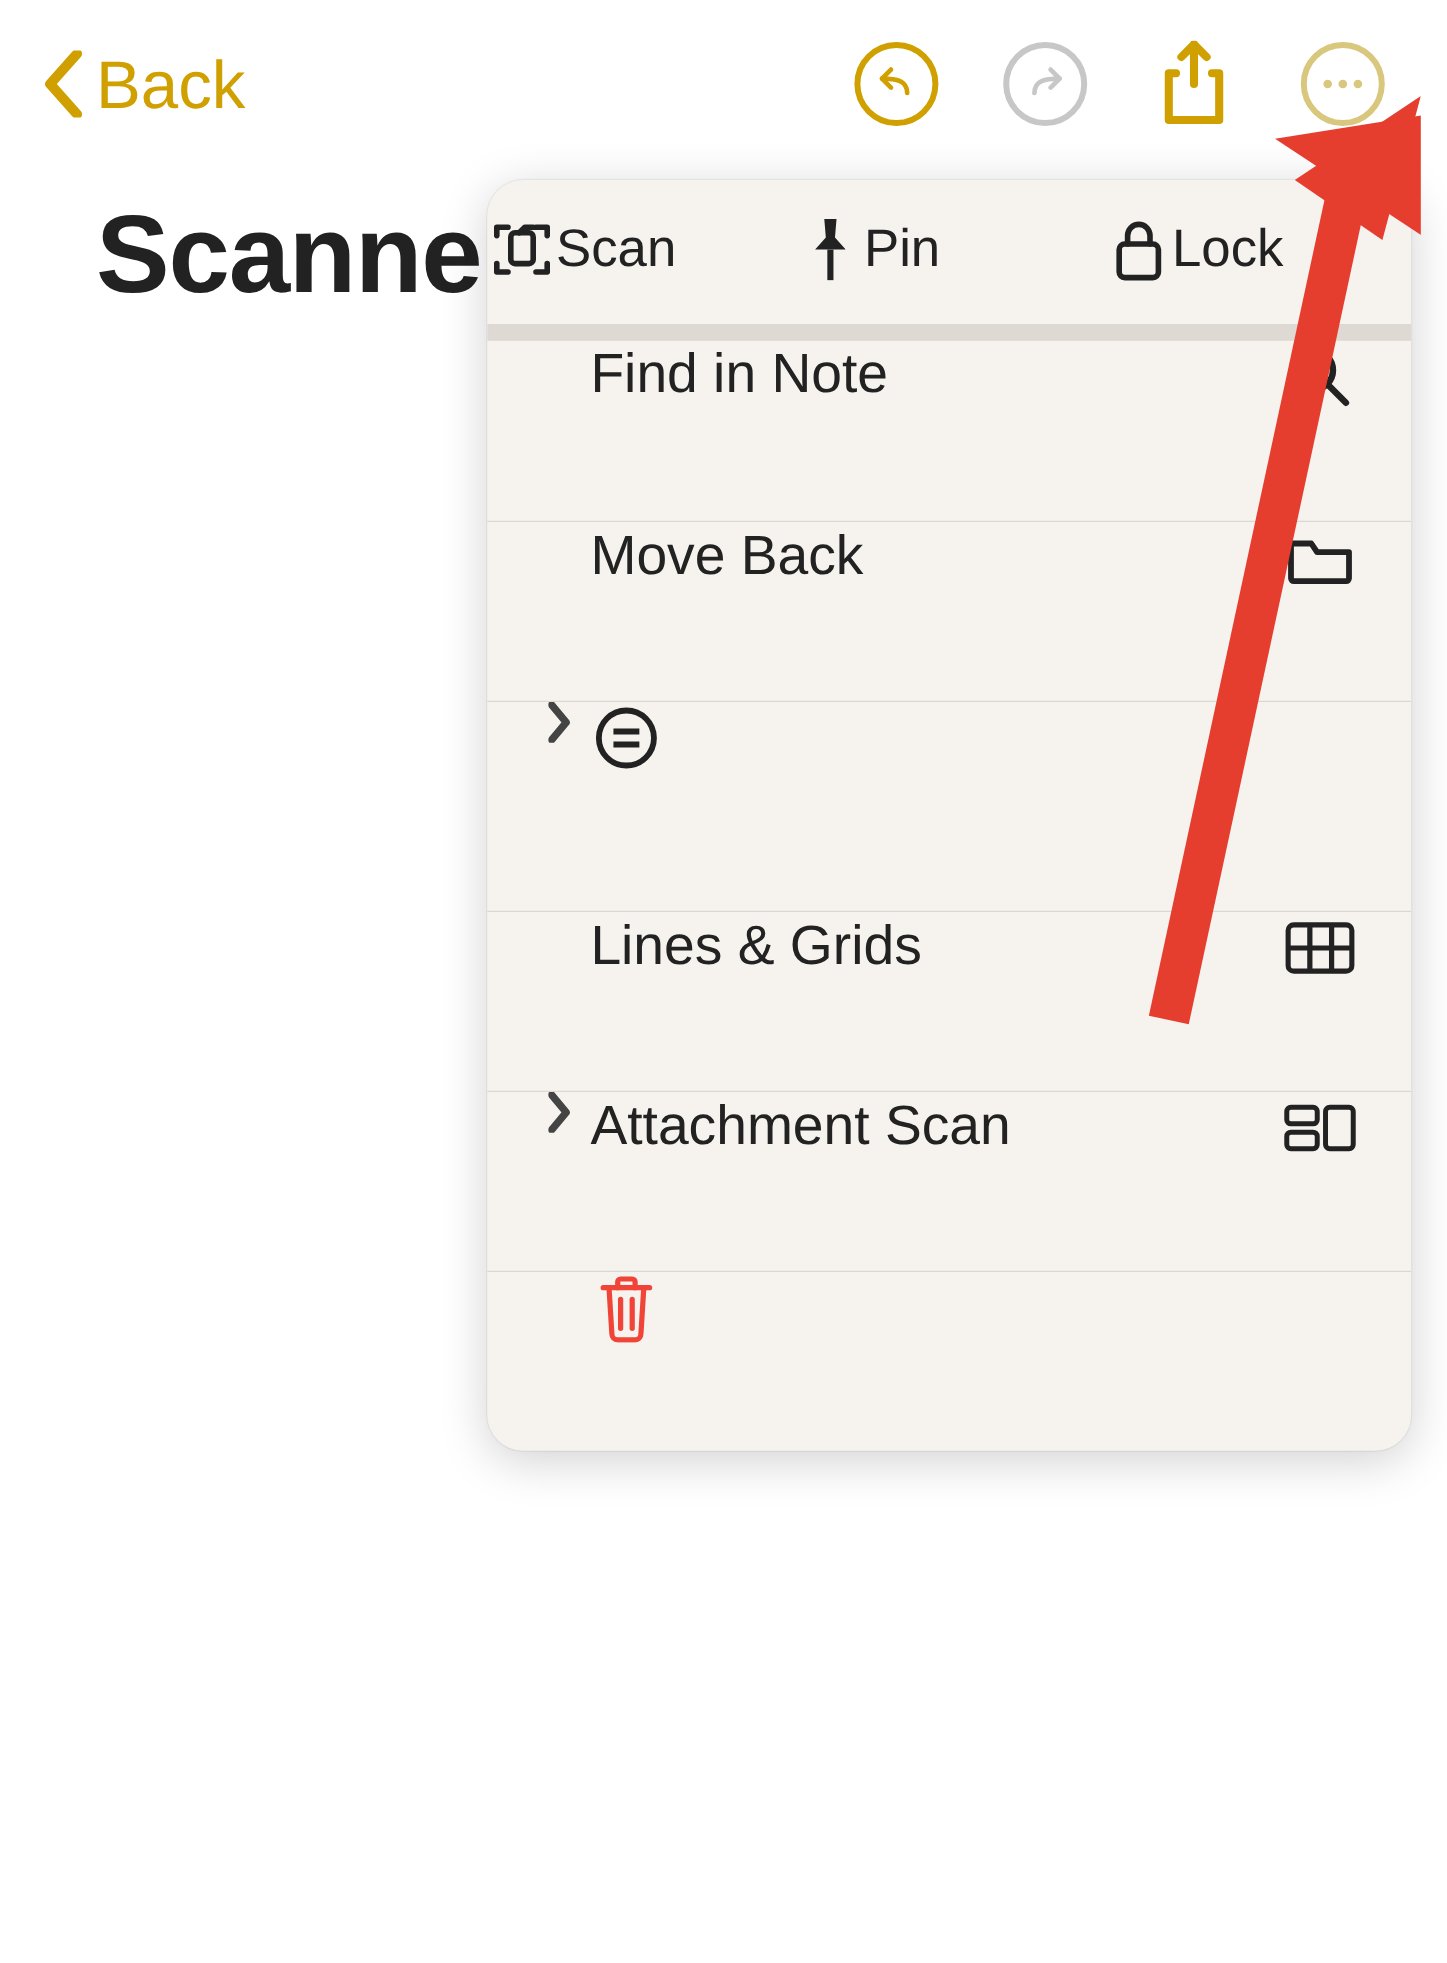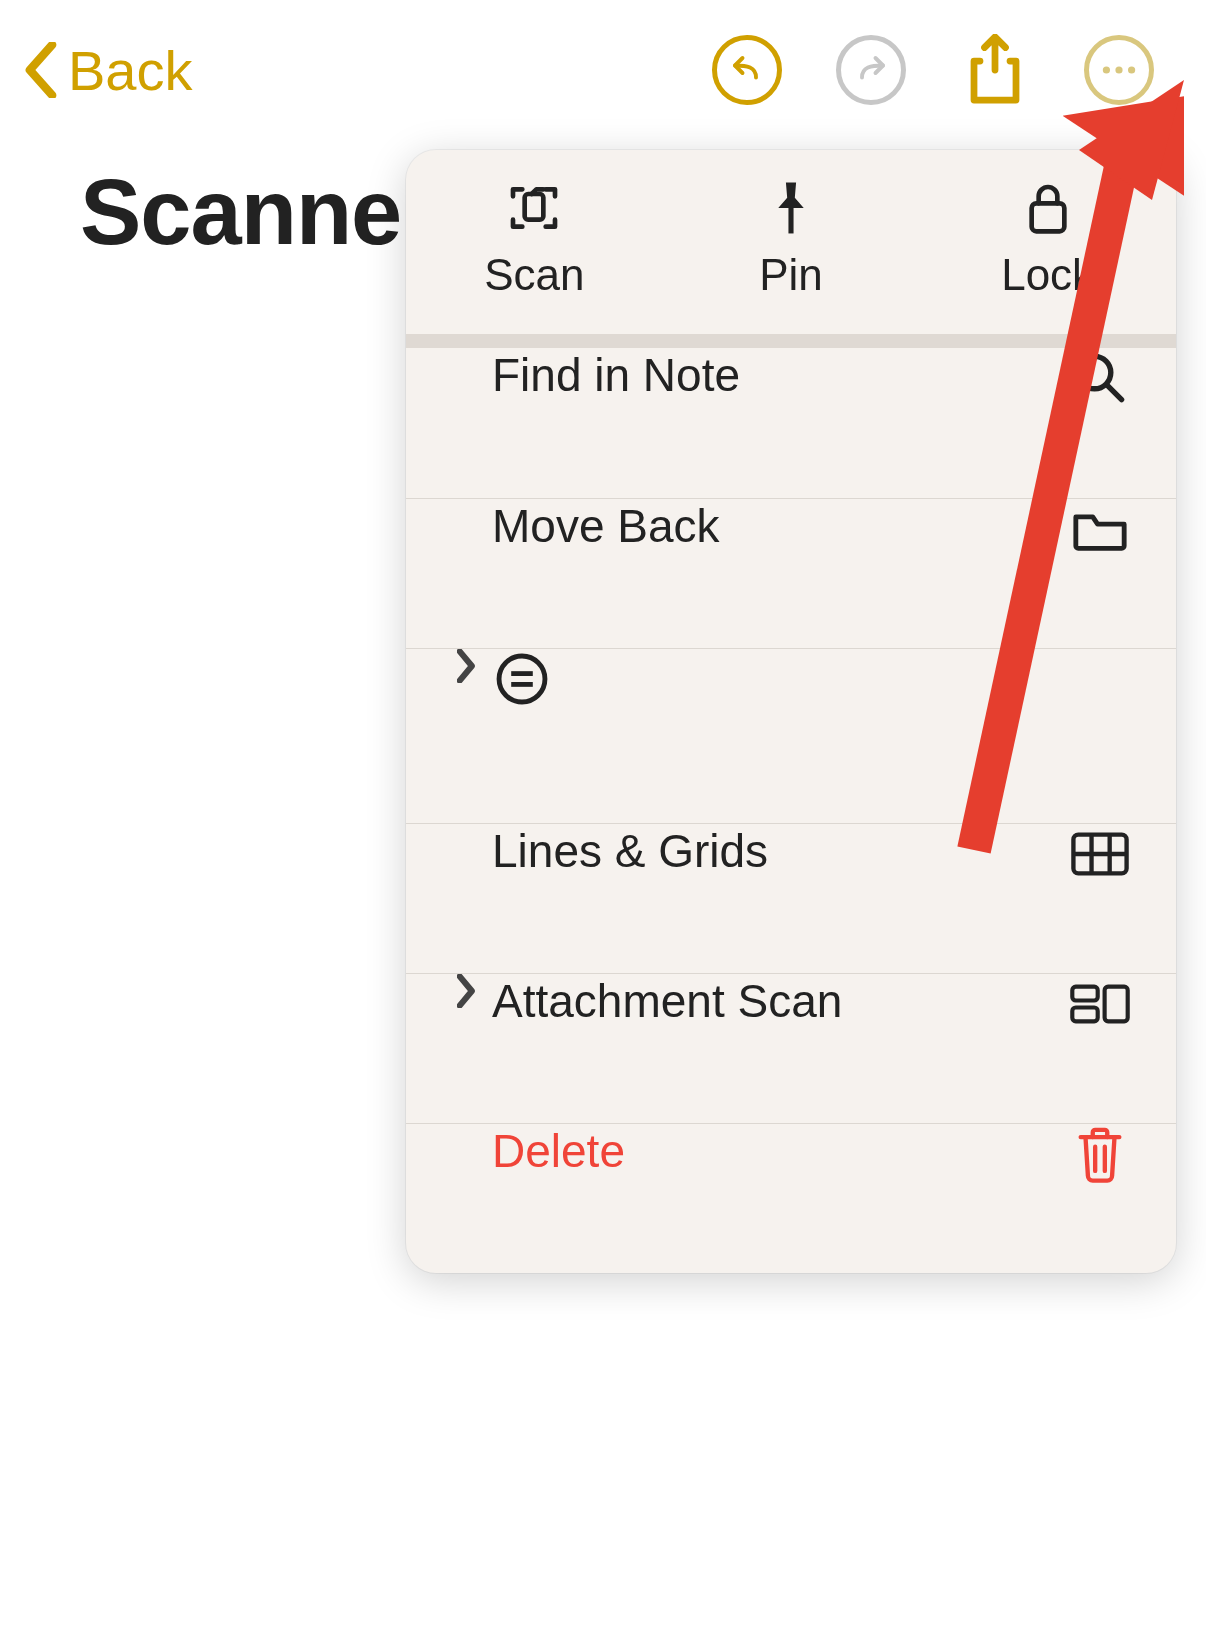--- a/index.html
+++ b/index.html
@@ -16,21 +16,21 @@
     margin:0;
     width:1206px;
     height:1636px;
     background:var(--bg);
     position:relative;
     overflow:hidden;
   }
   .toolbar{
     display:flex;
     align-items:center;
-    padding:20px 30px 0 18px;
+    padding:20px 30px 0 30px;
     height:120px;
     gap:10px;
   }
   .back{
     display:flex;
     align-items:center;
     gap:10px;
     color:var(--gold);
     font-size:56px;
     font-weight:500;
@@ -74,21 +74,21 @@
     border-radius:30px;
     box-shadow:0 8px 40px rgba(0,0,0,0.18), 0 0 0 1px rgba(0,0,0,0.05);
     overflow:hidden;
   }
   .menu-top{
     display:flex;
     justify-content:space-around;
     padding:30px 0 34px;
   }
   .menu-top-item{
-    display:flex;flex-direction:column;align-items:center;gap:14px;
+    display:flex;flex-direction:row;align-items:center;gap:0;
     width:33%;
     font-size:44px;
     color:var(--text);
     cursor:pointer;
   }
   .menu-top-item .ic{width:56px;height:56px;display:flex;align-items:center;justify-content:center}
   .menu-sep{height:14px;background:#dfd9d3}
   .menu-row{
     display:flex;
     padding:0 46px 0 36px;
@@ -258,23 +258,20 @@
       <svg width="62" height="44" viewBox="0 0 52 34" fill="none" stroke="#222" stroke-width="3.6">
           <rect x="2" y="2" width="22" height="12" rx="3"></rect>
           <rect x="2" y="20" width="22" height="12" rx="3"></rect>
           <rect x="30" y="2" width="20" height="30" rx="3"></rect>
         </svg>
     </div>
   </div>
 
   <div class="menu-row delete">
     <div class="chev-col"></div>
-    <div class="txt">
-        <span>Delete</span>
-      </div>
     <div class="ic">
       <svg width="50" height="58" viewBox="0 0 40 48" fill="none" stroke="#f04438" stroke-width="3.6" stroke-linecap="round" stroke-linejoin="round">
           <path d="M4 10h32"></path>
           <path d="M14 10V6a2 2 0 0 1 2-2h8a2 2 0 0 1 2 2v4"></path>
           <path d="M8 10l2 32a4 4 0 0 0 4 4h12a4 4 0 0 0 4-4l2-32"></path>
           <line x1="16" y1="18" x2="16" y2="38"></line>
           <line x1="24" y1="18" x2="24" y2="38"></line>
         </svg>
     </div>
   </div>

